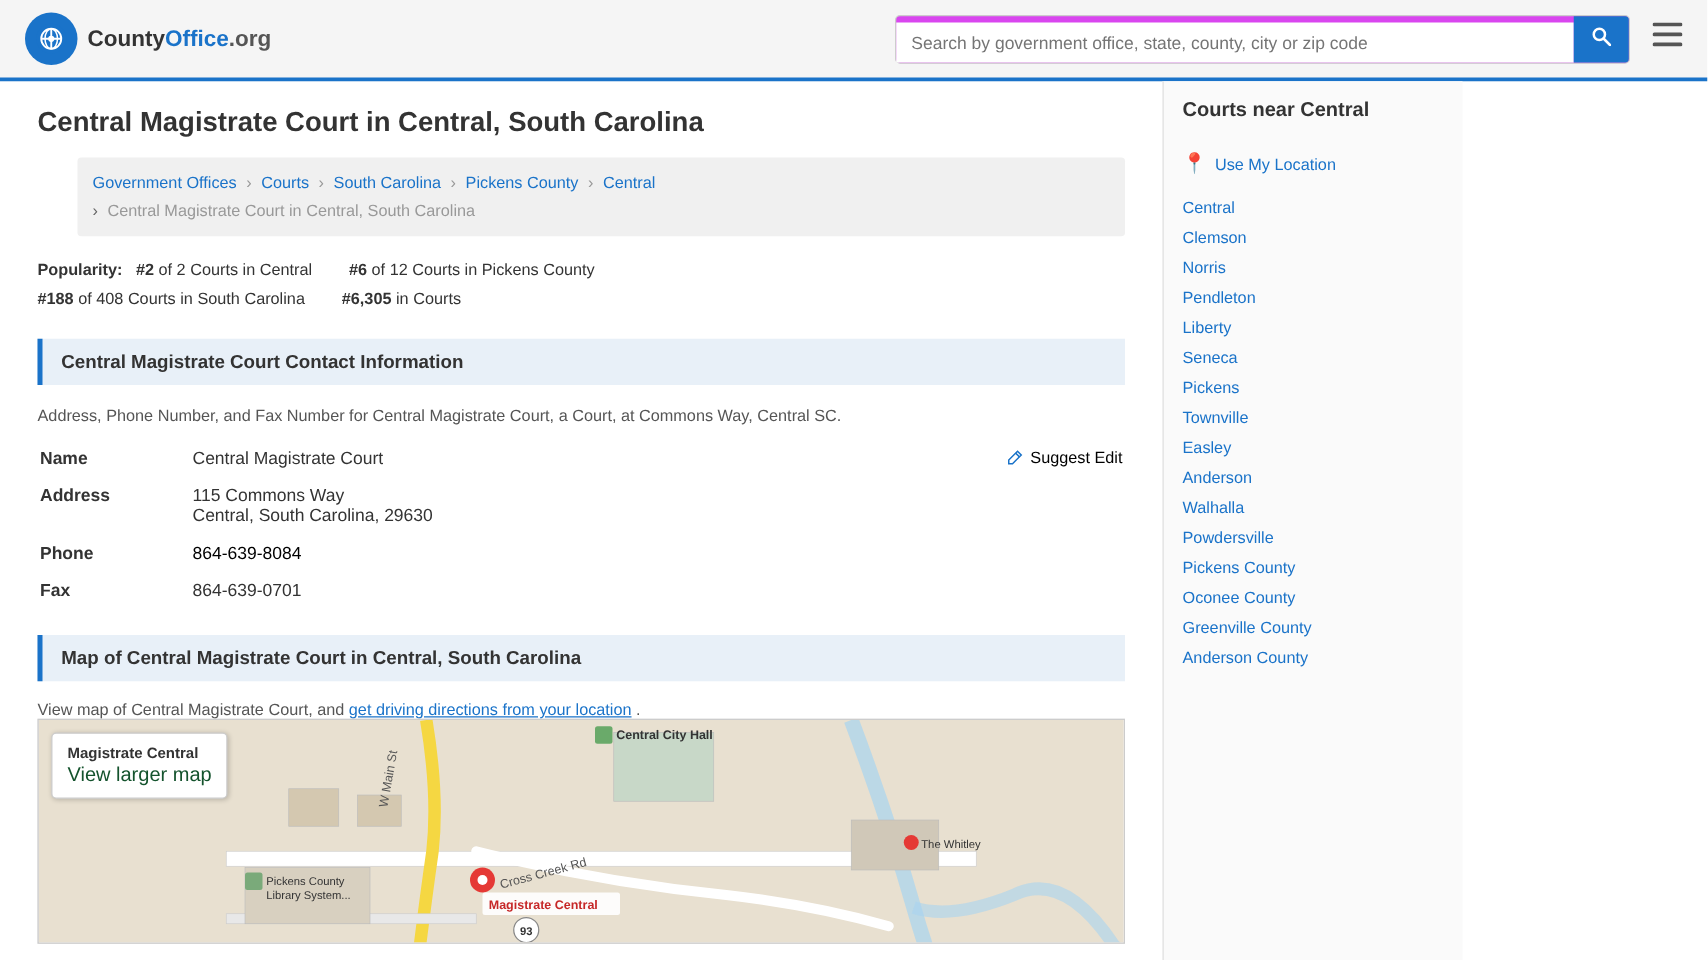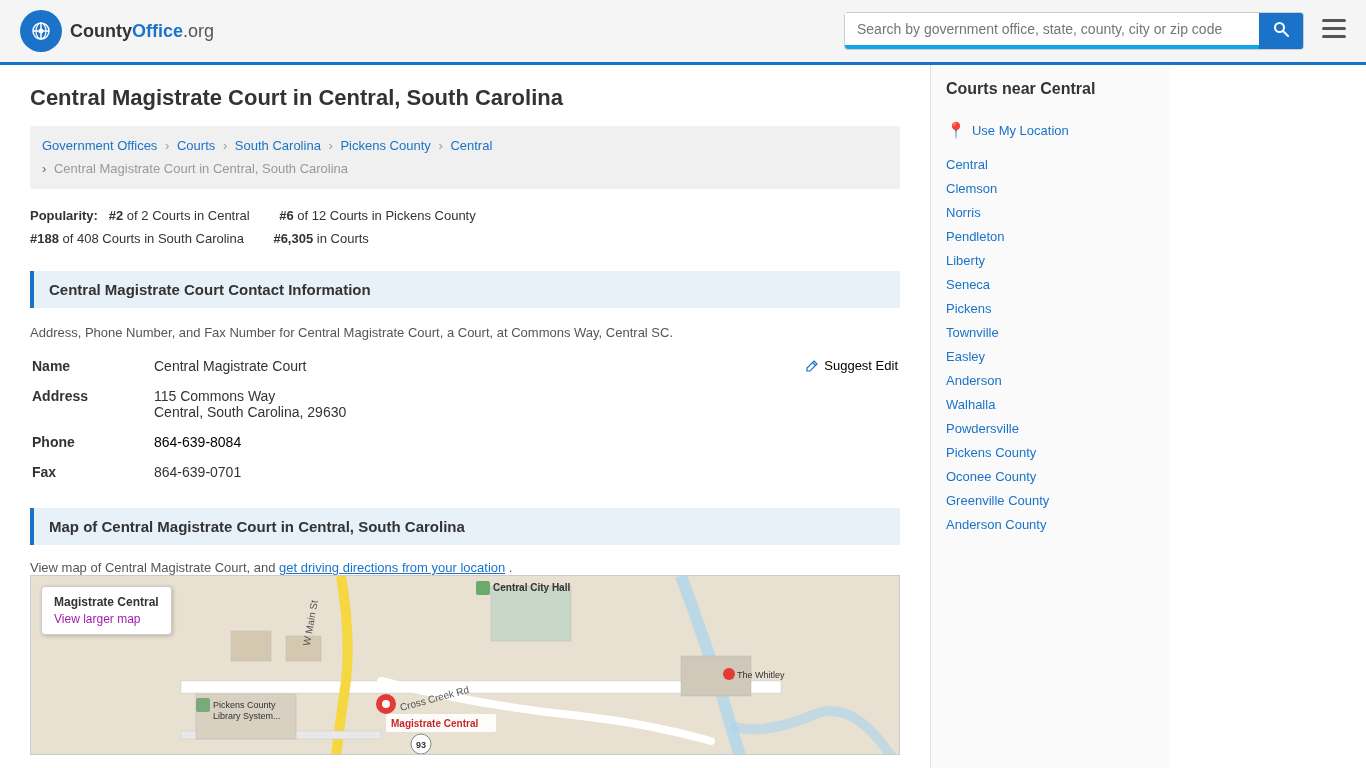--- a/index.html
+++ b/index.html
@@ -33,25 +33,25 @@
     .logo-text {
       font-size: 18px;
       font-weight: bold;
       color: #333;
     }
     .logo-text span {
       color: #1a73c9;
     }
     .search-bar {
       display: flex;
-      align-items: flex-start;
+      align-items: flex-end;
       border: 1px solid #ccc;
       border-radius: 4px;
-      background: #0ea5e9;
-      width: 460px;
+      background: #d946ef;
+      width: 588px;
     }
     .search-bar input {
       border: none;
       outline: none;
       padding: 8px 12px;
       font-size: 14px;
       flex: 1;
       color: #666;
     }
     .search-btn {
@@ -101,20 +101,21 @@
 
     
     .breadcrumb {
       background: #f0f0f0;
       padding: 8px 12px;
       border-radius: 3px;
       font-size: 13px;
       color: #666;
       margin-bottom: 15px;
       line-height: 1.8;
+      margin-left: 32px;
     }
     .breadcrumb a {
       color: #1a73c9;
       text-decoration: none;
     }
     .breadcrumb .sep { margin: 0 4px; color: #999; }
 
     
     .popularity {
       font-size: 13px;
@@ -204,23 +205,23 @@
       background: white;
       border: 1px solid #ccc;
       border-radius: 4px;
       padding: 8px 12px;
       font-size: 12px;
       top: 10px;
       left: 10px;
       box-shadow: 1px 1px 4px rgba(0,0,0,0.2);
     }
     .map-tooltip .map-link {
-      color: #a21caf;
-      text-decoration: none;
-      font-size: 12px;
+      color: #14532d;
+      text-decoration: none;
+      font-size: 16px;
       display: block;
       margin-top: 3px;
     }
 
     
     .sidebar-title {
       font-size: 16px;
       font-weight: bold;
       color: #333;
       margin-bottom: 15px;
@@ -262,21 +263,21 @@
       <svg width="26" height="26" viewBox="0 0 26 26" fill="none">
         <circle cx="13" cy="13" r="12" fill="#1a73c9"></circle>
         <circle cx="13" cy="13" r="8" fill="none" stroke="white" stroke-width="1.5"></circle>
         <line x1="13" y1="5" x2="13" y2="21" stroke="white" stroke-width="1.5"></line>
         <line x1="5" y1="13" x2="21" y2="13" stroke="white" stroke-width="1.5"></line>
         <ellipse cx="13" cy="13" rx="5" ry="8" fill="none" stroke="white" stroke-width="1.2"></ellipse>
         <circle cx="13" cy="13" r="2.5" fill="white"></circle>
       </svg>
     </div>
     <div class="logo-text">
-      County<span>Office</span><span style="color:#555;font-weight:normal">.org</span>
+      County<span>Office</span><span style="color:#555;font-weight:bold">.org</span>
     </div>
   </div>
   <div style="display:flex;align-items:center;gap:8px">
     <div class="search-bar">
       <input type="text" placeholder="Search by government office, state, county, city or zip code" style="">
       <button class="search-btn">
         <svg width="16" height="16" viewBox="0 0 16 16" fill="white">
           <circle cx="6.5" cy="6.5" r="4.5" fill="none" stroke="white" stroke-width="2"></circle>
           <line x1="10" y1="10" x2="15" y2="15" stroke="white" stroke-width="2" stroke-linecap="round"></line>
         </svg>

